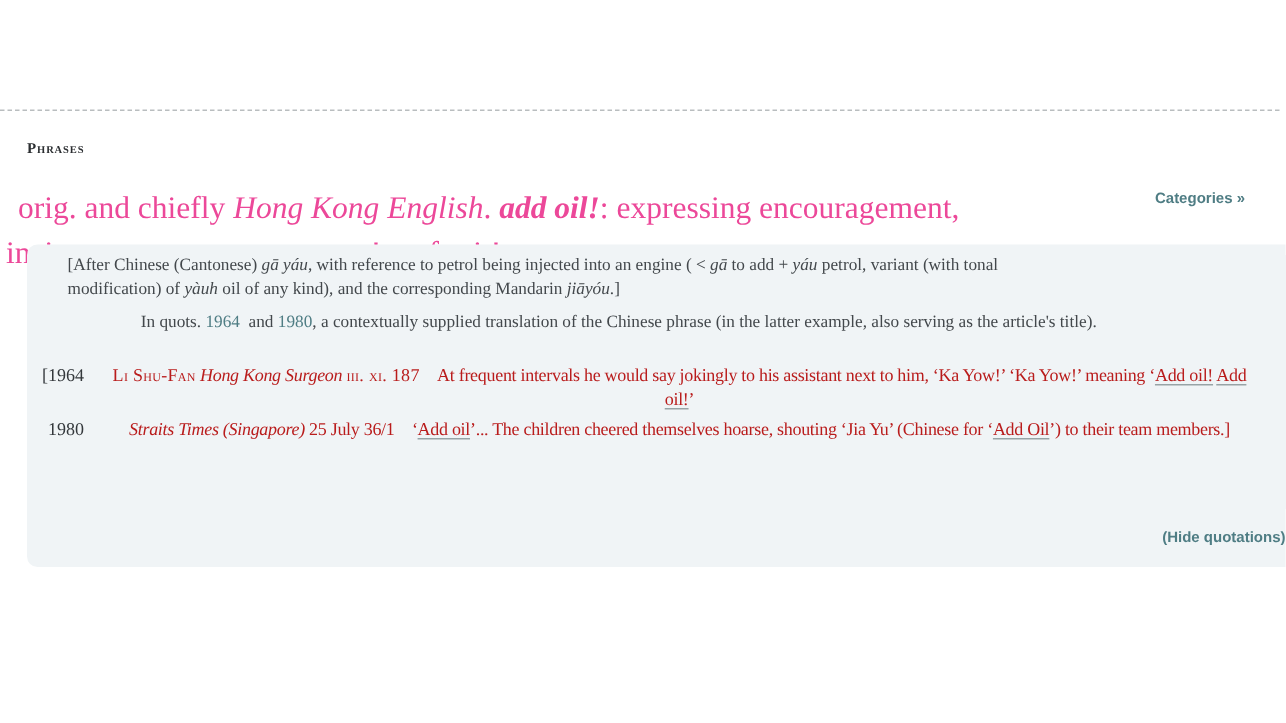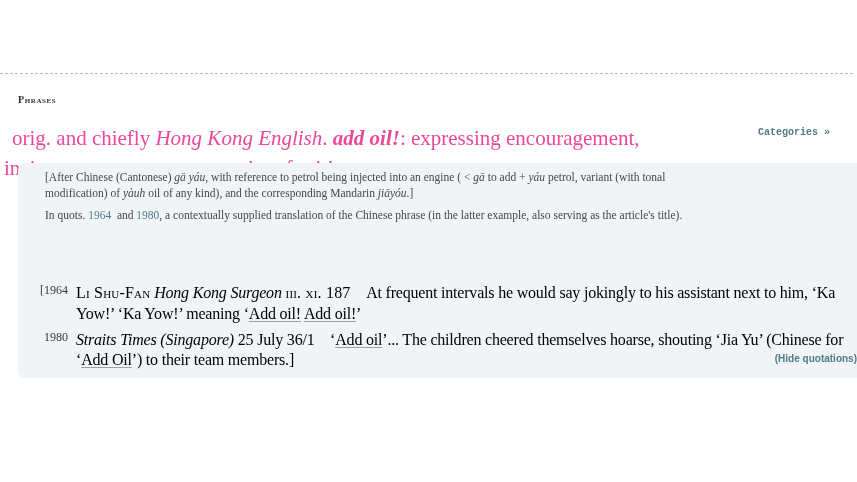--- a/index.html
+++ b/index.html
@@ -17,45 +17,45 @@
     font-size:10px;font-weight:bold;font-variant:small-caps;
     letter-spacing:0.6px;color:#2b2e31;
   }
   .sense{
     position:absolute;top:123px;left:4px;margin:0;width:705px;
     font-size:21px;line-height:1.45;color:#ec4899;text-indent:8px;
   }
   .lemma{font-weight:bold;font-style:italic;}
   .categories{
     position:absolute;top:127px;right:27px;
-    font-family:Liberation Mono, monospace;font-size:10px;font-weight:bold;
+    font-family:Liberation Sans, sans-serif;font-size:10px;font-weight:bold;
     color:var(--accent,#4f7d84);text-decoration:none;cursor:pointer;
   }
   .panel{
     position:absolute;left:18px;top:163px;width:857px;height:215px;
     background:var(--panel,#f0f4f6);border-radius:7px;
   }
   .etymology{
     position:absolute;left:27px;top:6px;margin:0;width:648px;
     font-size:11.5px;line-height:1.4;color:#43484c;
   }
   .quots-note{
     position:absolute;left:27px;top:44px;margin:0;width:735px;
-    font-size:11.5px;line-height:1.4;color:#43484c;
+    font-size:11.5px;line-height:1.4;color:#43484c;text-align:center;
   }
   .quote-list{
-    position:absolute;left:16px;top:80px;width:820px;margin-top:40px;
+    position:absolute;left:4px;top:80px;width:820px;
   }
   .quote-row{display:flex;margin-bottom:5px;line-height:1.3;}
   .quote-date{
     flex:0 0 34px;text-align:right;margin-right:8px;
     font-size:12px;color:#34383c;white-space:nowrap;
   }
   .quote-text{
-    width:779px;font-size:16px;letter-spacing:-0.2px;color:#000000;
+    width:779px;font-size:12px;letter-spacing:-0.2px;color:#b91c1c;text-align:center;
   }
   .hide-link{
     position:absolute;right:18px;bottom:14px;
     font-family:"Liberation Sans", sans-serif;font-size:10px;font-weight:bold;
     color:var(--accent,#4f7d84);text-decoration:none;cursor:pointer;
   }
   .seg-plain{font-style:normal;}
   .seg-italic{font-style:italic;}
   .seg-smallcaps{font-variant:small-caps;letter-spacing:0.2px;}
   .seg-underline{

